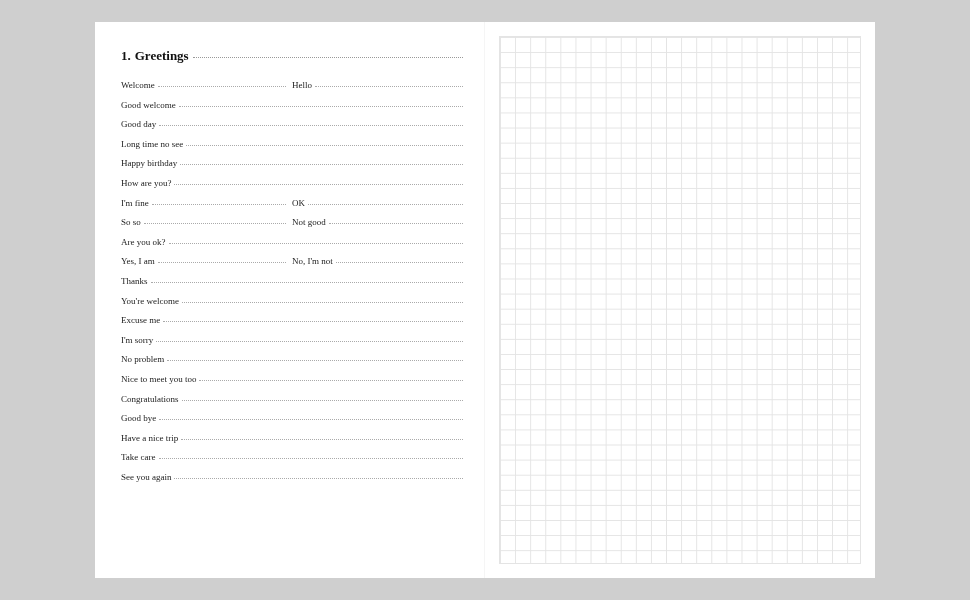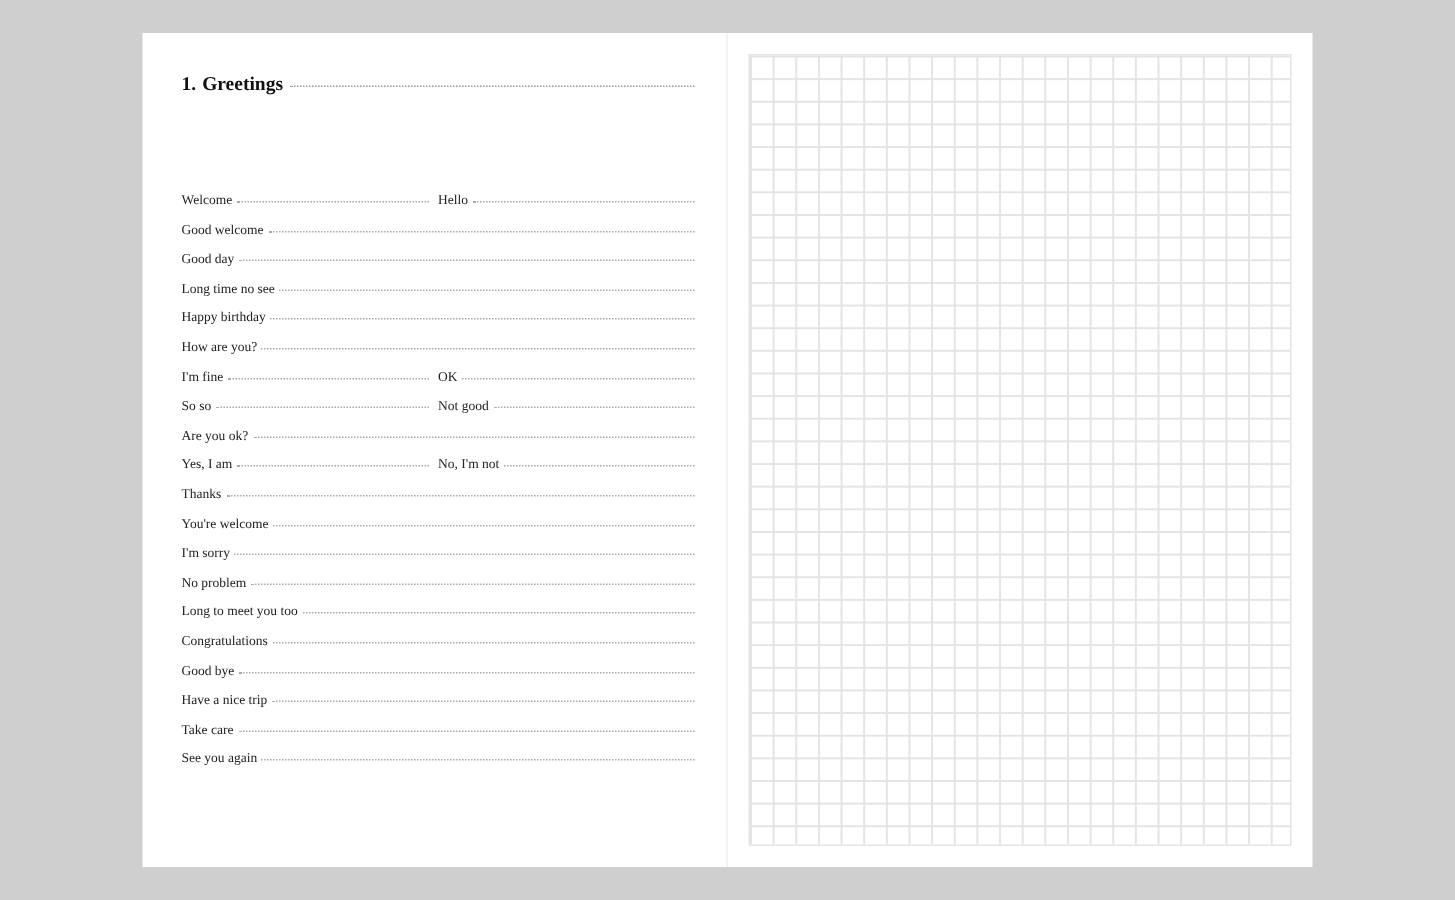--- a/index.html
+++ b/index.html
@@ -63,21 +63,20 @@
   }
   .cell {
     display: flex;
     align-items: baseline;
     flex: 1;
     min-width: 0;
   }
   .term {
     white-space: nowrap;
     padding-right: 3px;
-    margin-top: 48px;
   }
   .dots {
     flex: 1;
     border-bottom: 1px dotted #aaa;
     position: relative;
     top: -1px;
   }
   .cell.half { flex: 0 0 50%; }
   .cell.half:first-child { padding-right: 6px; }
   .grid-sheet {
@@ -185,33 +184,39 @@
           </div>
         </div>
         <div class="row">
           <div class="cell">
             <span class="term">You're welcome</span>
             <span class="dots"></span>
           </div>
         </div>
         <div class="row">
           <div class="cell">
+            <span class="term">Excuse me</span>
+            <span class="dots"></span>
+          </div>
+        </div>
+        <div class="row">
+          <div class="cell">
             <span class="term">I'm sorry</span>
             <span class="dots"></span>
           </div>
         </div>
         <div class="row">
           <div class="cell">
             <span class="term">No problem</span>
             <span class="dots"></span>
           </div>
         </div>
         <div class="row">
           <div class="cell">
-            <span class="term">Long to meet you too</span>
+            <span class="term">Nice to meet you too</span>
             <span class="dots"></span>
           </div>
         </div>
         <div class="row">
           <div class="cell">
             <span class="term">Congratulations</span>
             <span class="dots"></span>
           </div>
         </div>
         <div class="row">

